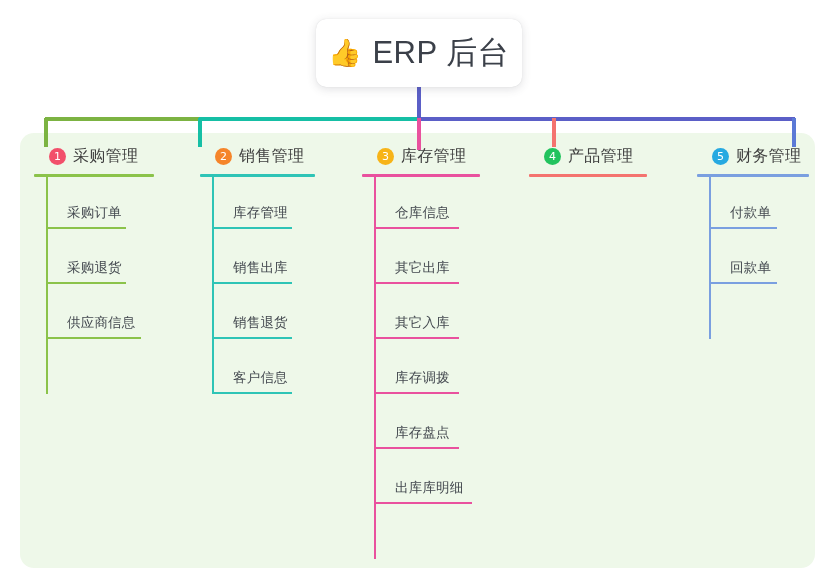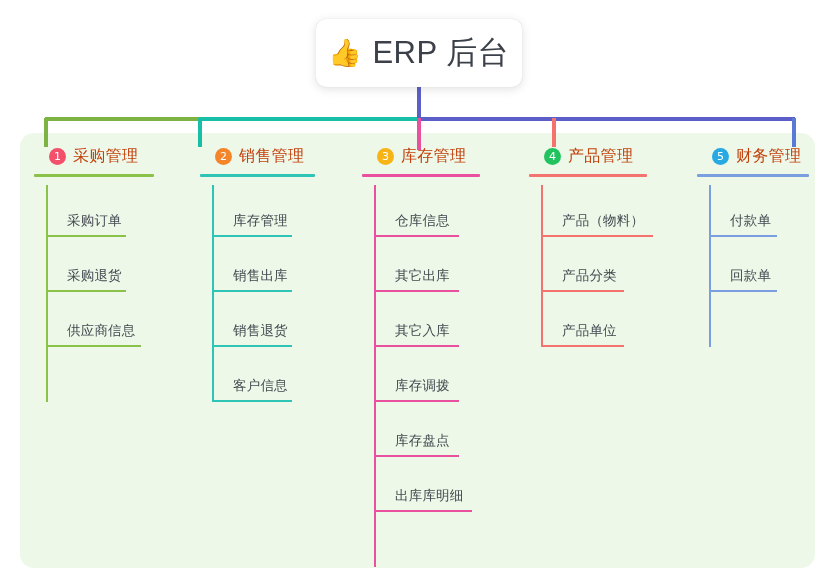--- a/index.html
+++ b/index.html
@@ -91,34 +91,34 @@
     border-radius: 50%;
     color: #ffffff;
     font-size: 11px;
     line-height: 17px;
     text-align: center;
     flex: 0 0 auto;
     font-family: "DejaVu Sans", sans-serif;
   }
   .branch-title {
     font-size: 16px;
-    color: #c2410c;
+    color: #404040;
     white-space: nowrap;
     letter-spacing: 0.3px;
   }
   .head-rule {
     height: 3px;
     border-radius: 1px;
     margin-top: 5px;
   }
 
   
   .leaves {
     position: relative;
-    margin-top: 8px;
+    margin-top: 0;
   }
   .spine {
     position: absolute;
     left: 12px;
     top: 0;
     width: 2px;
   }
   .leaf {
     position: relative;
     height: 55px;
@@ -249,35 +249,20 @@
             <div class="leaf-rule" style="width: 98px; background: rgb(233, 81, 158);"></div>
           </div>
         </div>
       </div>
       <div class="branch" style="left: 529px; width: 160px;">
         <div class="branch-head">
           <span class="badge" style="background: rgb(34, 195, 94);">4</span>
           <span class="branch-title">产品管理</span>
         </div>
         <div class="head-rule" style="width: 118px; background: rgb(244, 115, 111);"></div>
-        <div class="leaves" style="height: 165px;">
-          <div class="spine" style="height: 162px; background: rgb(244, 115, 111);"></div>
-          <div class="leaf">
-            <span class="leaf-label">产品（物料）</span>
-            <div class="leaf-rule" style="width: 112px; background: rgb(244, 115, 111);"></div>
-          </div>
-          <div class="leaf">
-            <span class="leaf-label">产品分类</span>
-            <div class="leaf-rule" style="width: 83px; background: rgb(244, 115, 111);"></div>
-          </div>
-          <div class="leaf">
-            <span class="leaf-label">产品单位</span>
-            <div class="leaf-rule" style="width: 83px; background: rgb(244, 115, 111);"></div>
-          </div>
-        </div>
       </div>
       <div class="branch" style="left: 697px; width: 140px;">
         <div class="branch-head">
           <span class="badge" style="background: rgb(39, 169, 225);">5</span>
           <span class="branch-title">财务管理</span>
         </div>
         <div class="head-rule" style="width: 112px; background: rgb(122, 159, 224);"></div>
         <div class="leaves" style="height: 165px;">
           <div class="spine" style="height: 162px; background: rgb(122, 159, 224);"></div>
           <div class="leaf">

